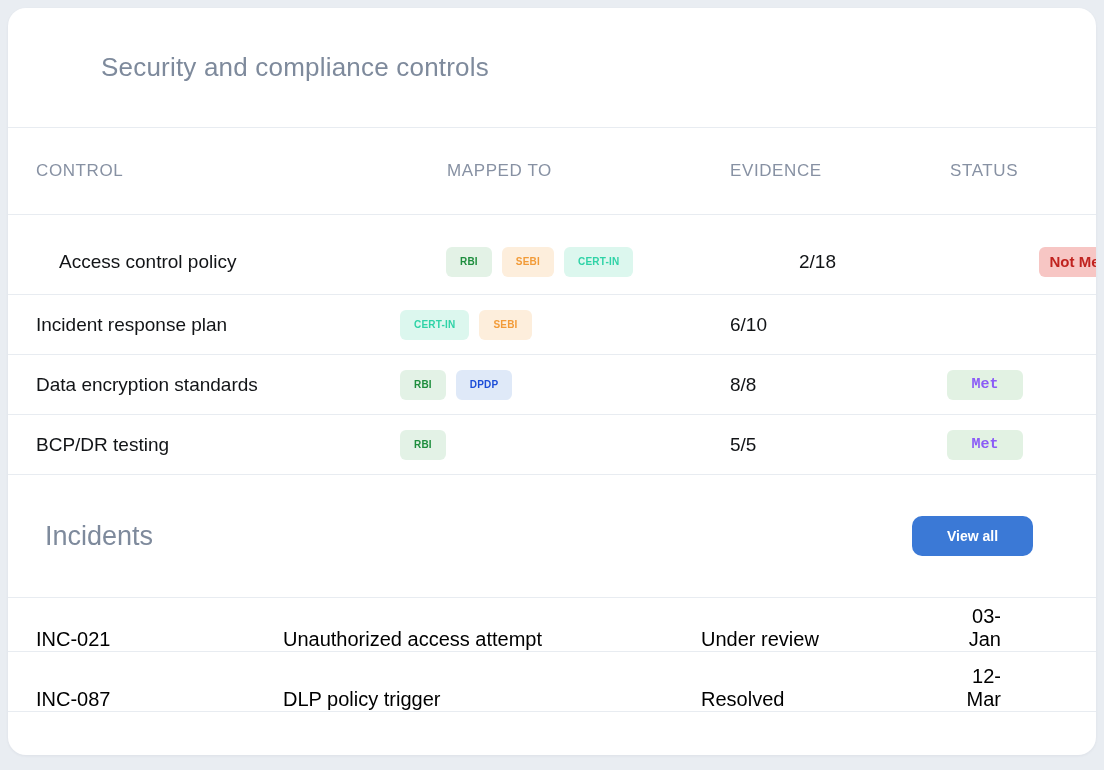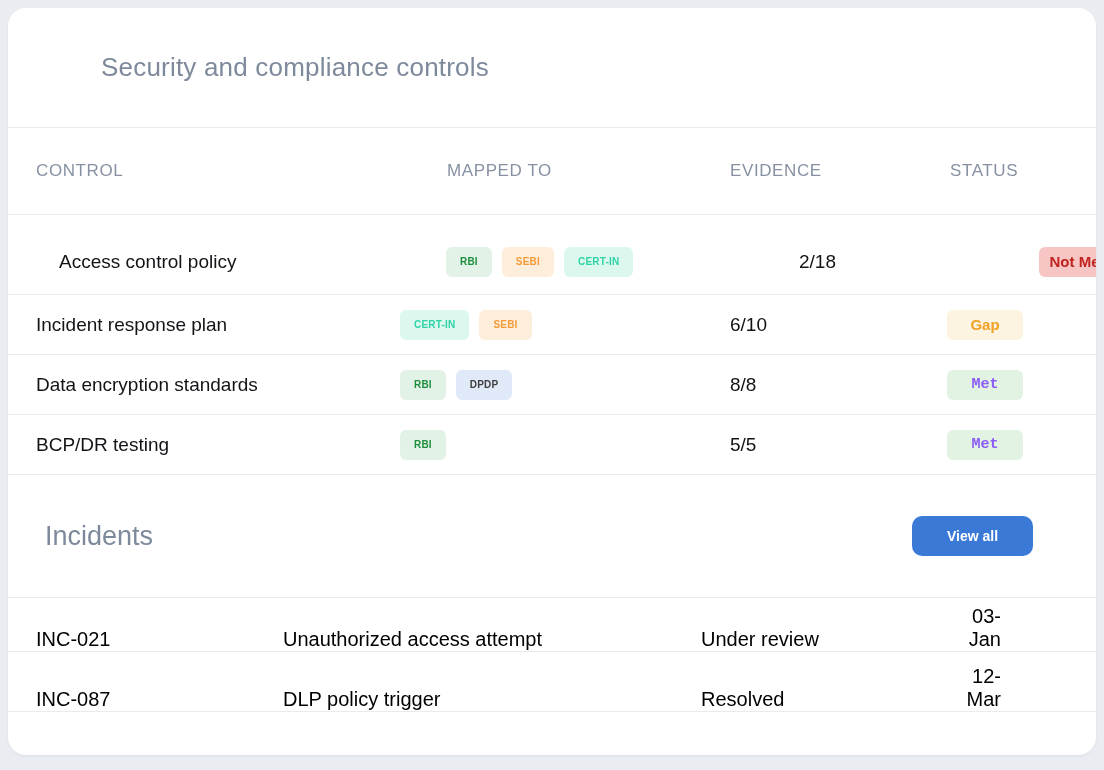--- a/index.html
+++ b/index.html
@@ -46,21 +46,21 @@
 
   .badge {
     height:30px; padding:0 14px; margin-right:10px;
     border-radius:6px;
     display:inline-flex; align-items:center;
     font-size:10px; font-weight:bold; letter-spacing:0.2px;
   }
   .b-rbi    { color:#1e8e3e; background:#e3f2e6; }
   .b-sebi   { color:#f29b38; background:#fdeedc; }
   .b-certin { color:#2fd3a7; background:#dcf7ee; }
-  .b-dpdp   { color:#404040; background:#dfe9f8; }
+  .b-dpdp   { color:#1d4ed8; background:#dfe9f8; }
 
   .status-badge {
     width:76px; height:30px; border-radius:6px;
     display:inline-flex; align-items:center; justify-content:center;
     font-size:15px; font-weight:bold;
   }
   .s-notmet { color:#c0231f; background:#f7c6c4; }
   .s-gap    { color:#f0a224; background:#fdf3e1; }
   .s-met    { color:#8b5cf6; background:#e2f2e3;font-family:Liberation Mono, monospace; }
 
@@ -114,23 +114,20 @@
     </div>
   </div>
 
   <div class="c-row reg divider-b">
     <div class="cell-control">Incident response plan</div>
     <div class="cell-mapped">
       <span class="badge b-certin">CERT-IN</span>
       <span class="badge b-sebi">SEBI</span>
     </div>
     <div class="cell-evidence">6/10</div>
-    <div class="cell-status">
-      <span class="status-badge s-gap">Gap</span>
-    </div>
   </div>
 
   <div class="c-row reg divider-b">
     <div class="cell-control">Data encryption standards</div>
     <div class="cell-mapped">
       <span class="badge b-rbi">RBI</span>
       <span class="badge b-dpdp">DPDP</span>
     </div>
     <div class="cell-evidence">8/8</div>
     <div class="cell-status">

